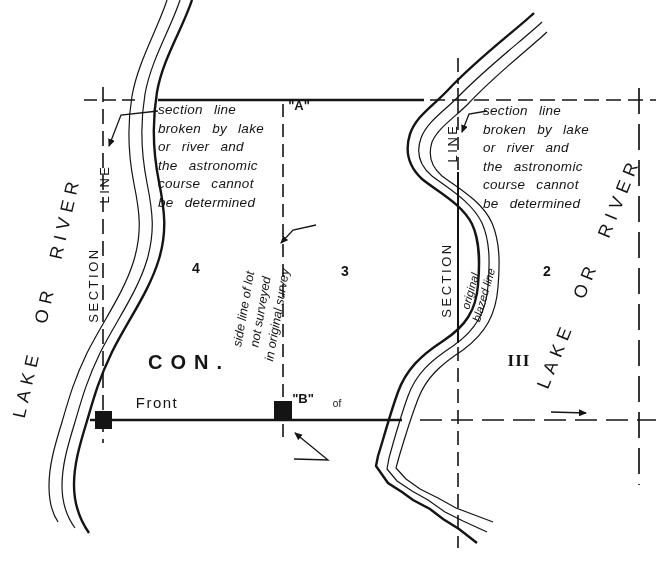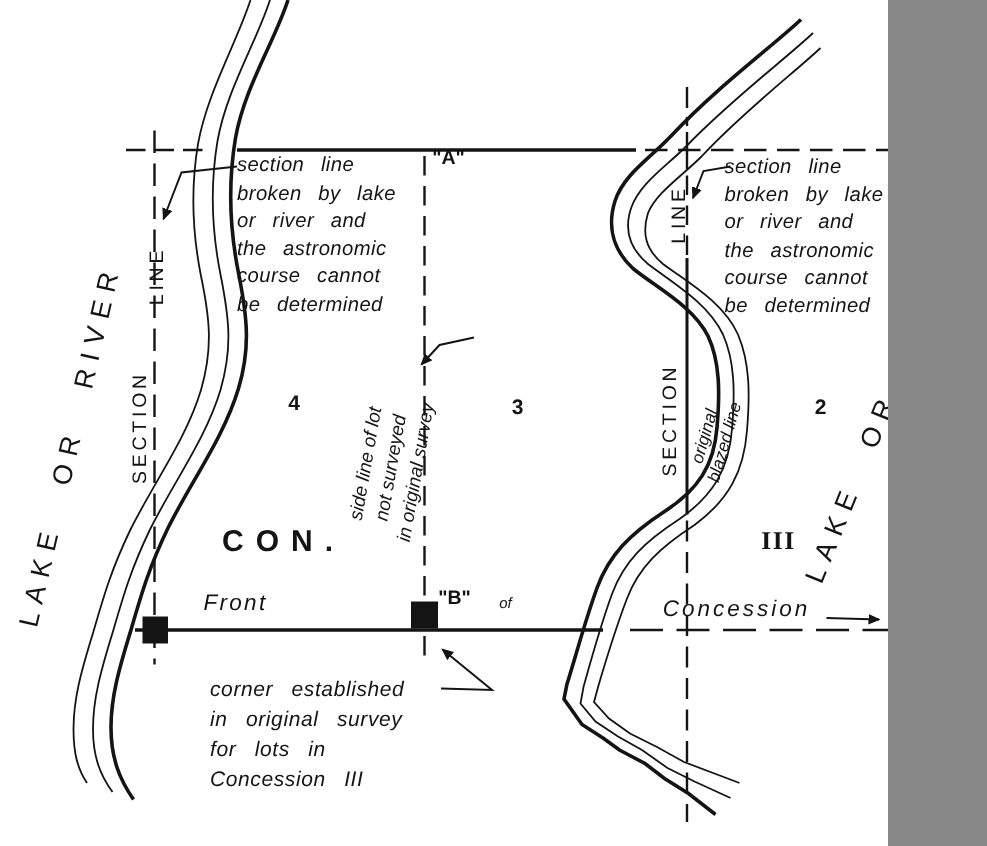--- a/index.html
+++ b/index.html
@@ -1,32 +1,32 @@
 <!DOCTYPE html>
 <html><head>
 <meta charset="utf-8">
 <style>
   html,body{margin:0;padding:0;background:#888;}
   .stage{
-    position:relative;width:592px;height:564px;background:#ffffff;
+    position:relative;width:658px;height:564px;background:#ffffff;
     font-family:"Liberation Sans",sans-serif;color:#141414;overflow:hidden;
   }
   .stage svg{position:absolute;left:0;top:0;}
   .txt{position:absolute;white-space:nowrap;color:#141414;}
   .ctr{transform:translate(-50%,-50%);}
   .note{position:absolute;font-style:italic;font-size:13.5px;line-height:18.5px;
         letter-spacing:.3px;word-spacing:7px;}
   .note div{white-space:nowrap;}
   .corner-note{font-size:14px;line-height:20px;word-spacing:8px;letter-spacing:.4px;}
   .rot-note{position:absolute;font-style:italic;text-align:center;}
   .caps{letter-spacing:2.5px;font-size:13px;}
   .lake{font-size:18px;letter-spacing:6px;word-spacing:16px;}
   .lot{font-size:14px;font-weight:700;}
   .marker-label{font-size:13px;font-weight:700;}
-  .ital{font-style:italic;}
+  .ital{}
 </style>
 </head>
 <body>
 
 <div class="stage">
 
   <svg width="658" height="564" viewBox="0 0 658 564">
     <defs>
       <marker id="ah" orient="auto" markerUnits="userSpaceOnUse" markerWidth="10" markerHeight="9" refX="7" refY="3.5">
         <path d="M0 0 L8 3.5 L0 7 Z" fill="#141414"></path>
@@ -83,26 +83,20 @@
 
   <div class="note" style="left:483px;top:102px;">
     <div>section line</div>
     <div>broken by lake</div>
     <div>or river and</div>
     <div>the astronomic</div>
     <div>course cannot</div>
     <div>be determined</div>
   </div>
 
-  <div class="note corner-note" style="left:140px;top:449px;">
-    <div>corner established</div>
-    <div>in original survey</div>
-    <div>for lots in</div>
-    <div>Concession III</div>
-  </div>
 
   <div class="rot-note" style="left:261px;top:312px;font-size:12.5px;line-height:17px;transform:translate(-50%,-50%) rotate(-80deg);">
     <div>side line of lot</div>
     <div>not surveyed</div>
     <div>in original survey</div>
   </div>
 
   <div class="rot-note" style="left:477px;top:293px;font-size:11.5px;line-height:14px;transform:translate(-50%,-50%) rotate(-74deg);">
     <div>original</div>
     <div>blazed line</div>
@@ -122,15 +116,14 @@
 
   <div class="txt ctr lot" style="left:196px;top:268px;">4</div>
   <div class="txt ctr lot" style="left:345px;top:271px;">3</div>
   <div class="txt ctr lot" style="left:547px;top:271px;">2</div>
 
   <div class="txt ctr" style="left:189px;top:362px;font-size:20px;font-weight:700;letter-spacing:8px;">CON.</div>
   <div class="txt ctr" style="left:519px;top:361px;font-family:'Liberation Serif',serif;font-size:17px;font-weight:700;letter-spacing:1px;">III</div>
 
   <div class="txt ctr ital" style="left:157px;top:402px;font-size:15px;letter-spacing:1.5px;">Front</div>
   <div class="txt ctr ital" style="left:337px;top:403px;font-size:10px;">of</div>
-  <div class="txt ctr ital" style="left:491px;top:406px;font-size:15px;letter-spacing:2px;">Concession</div>
 
 </div>
 
 </body></html>

